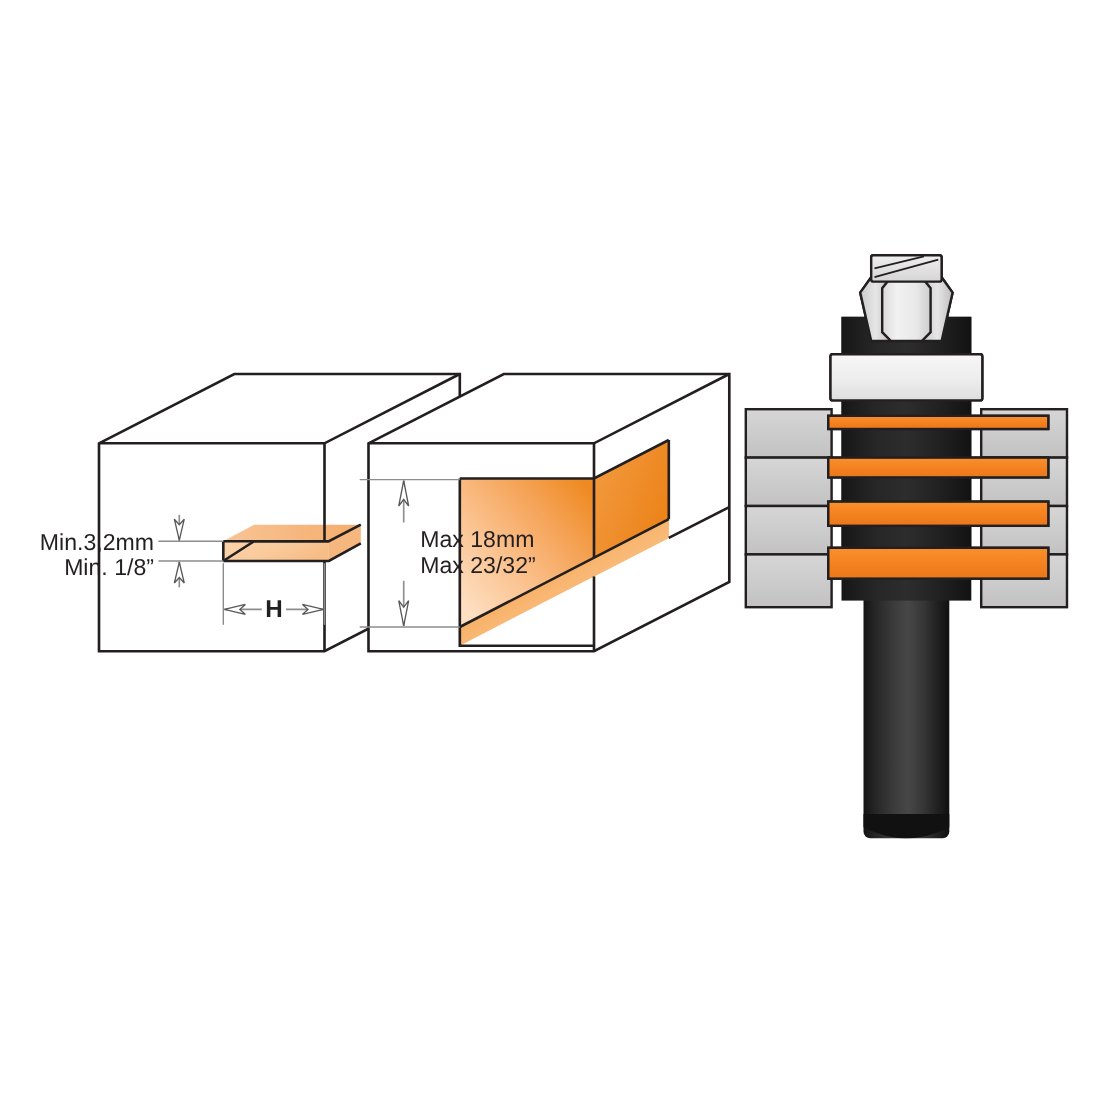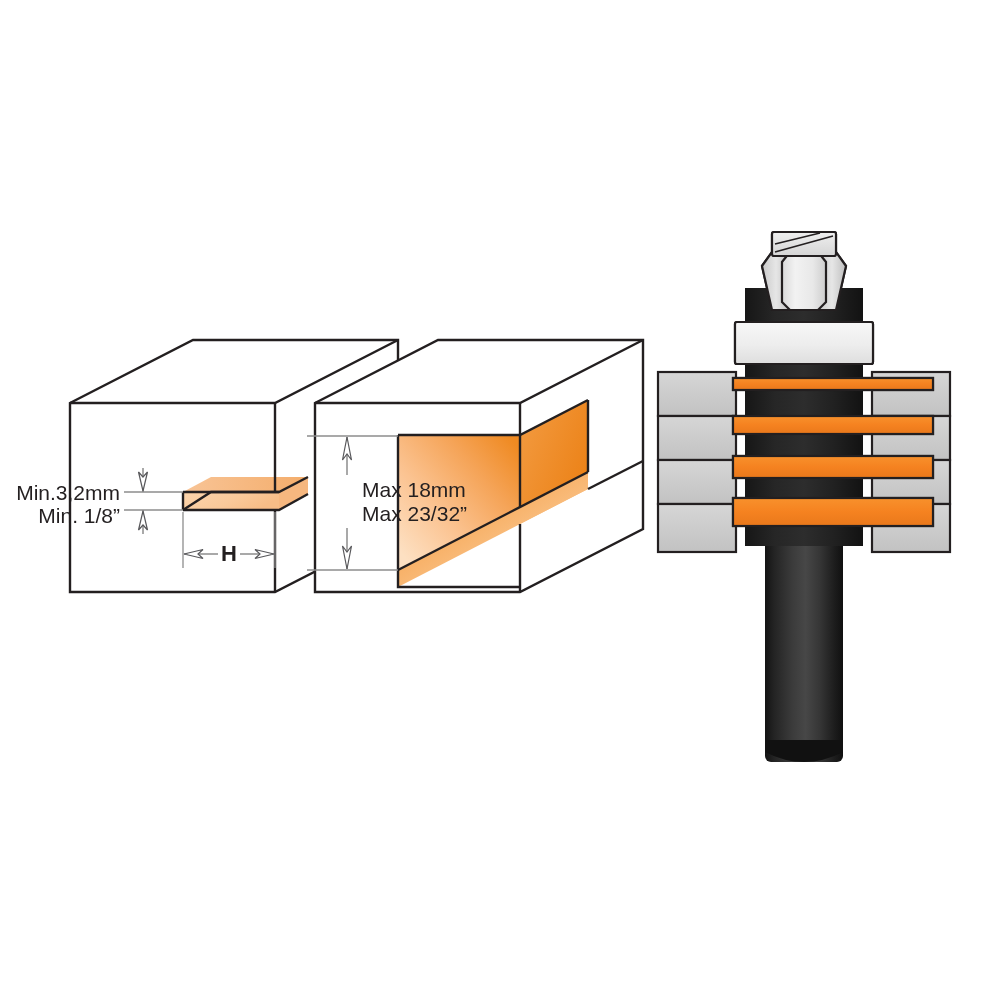--- a/index.html
+++ b/index.html
@@ -11,20 +11,21 @@
     width: 1000px;
     height: 1000px;
     font-family: "Liberation Sans", sans-serif;
     overflow: hidden;
   }
   #figure-root {
     position: relative;
     width: 893px;
     height: 1000px;
     background: #ffffff;
+    margin-left: 20px;
   }
   #figure-svg {
     display: block;
     width: 1000px;
     height: 1000px;
   }
   .dim-label {
     font-family: "Liberation Sans", sans-serif;
     font-size: 21px;
     fill: #231f20;

